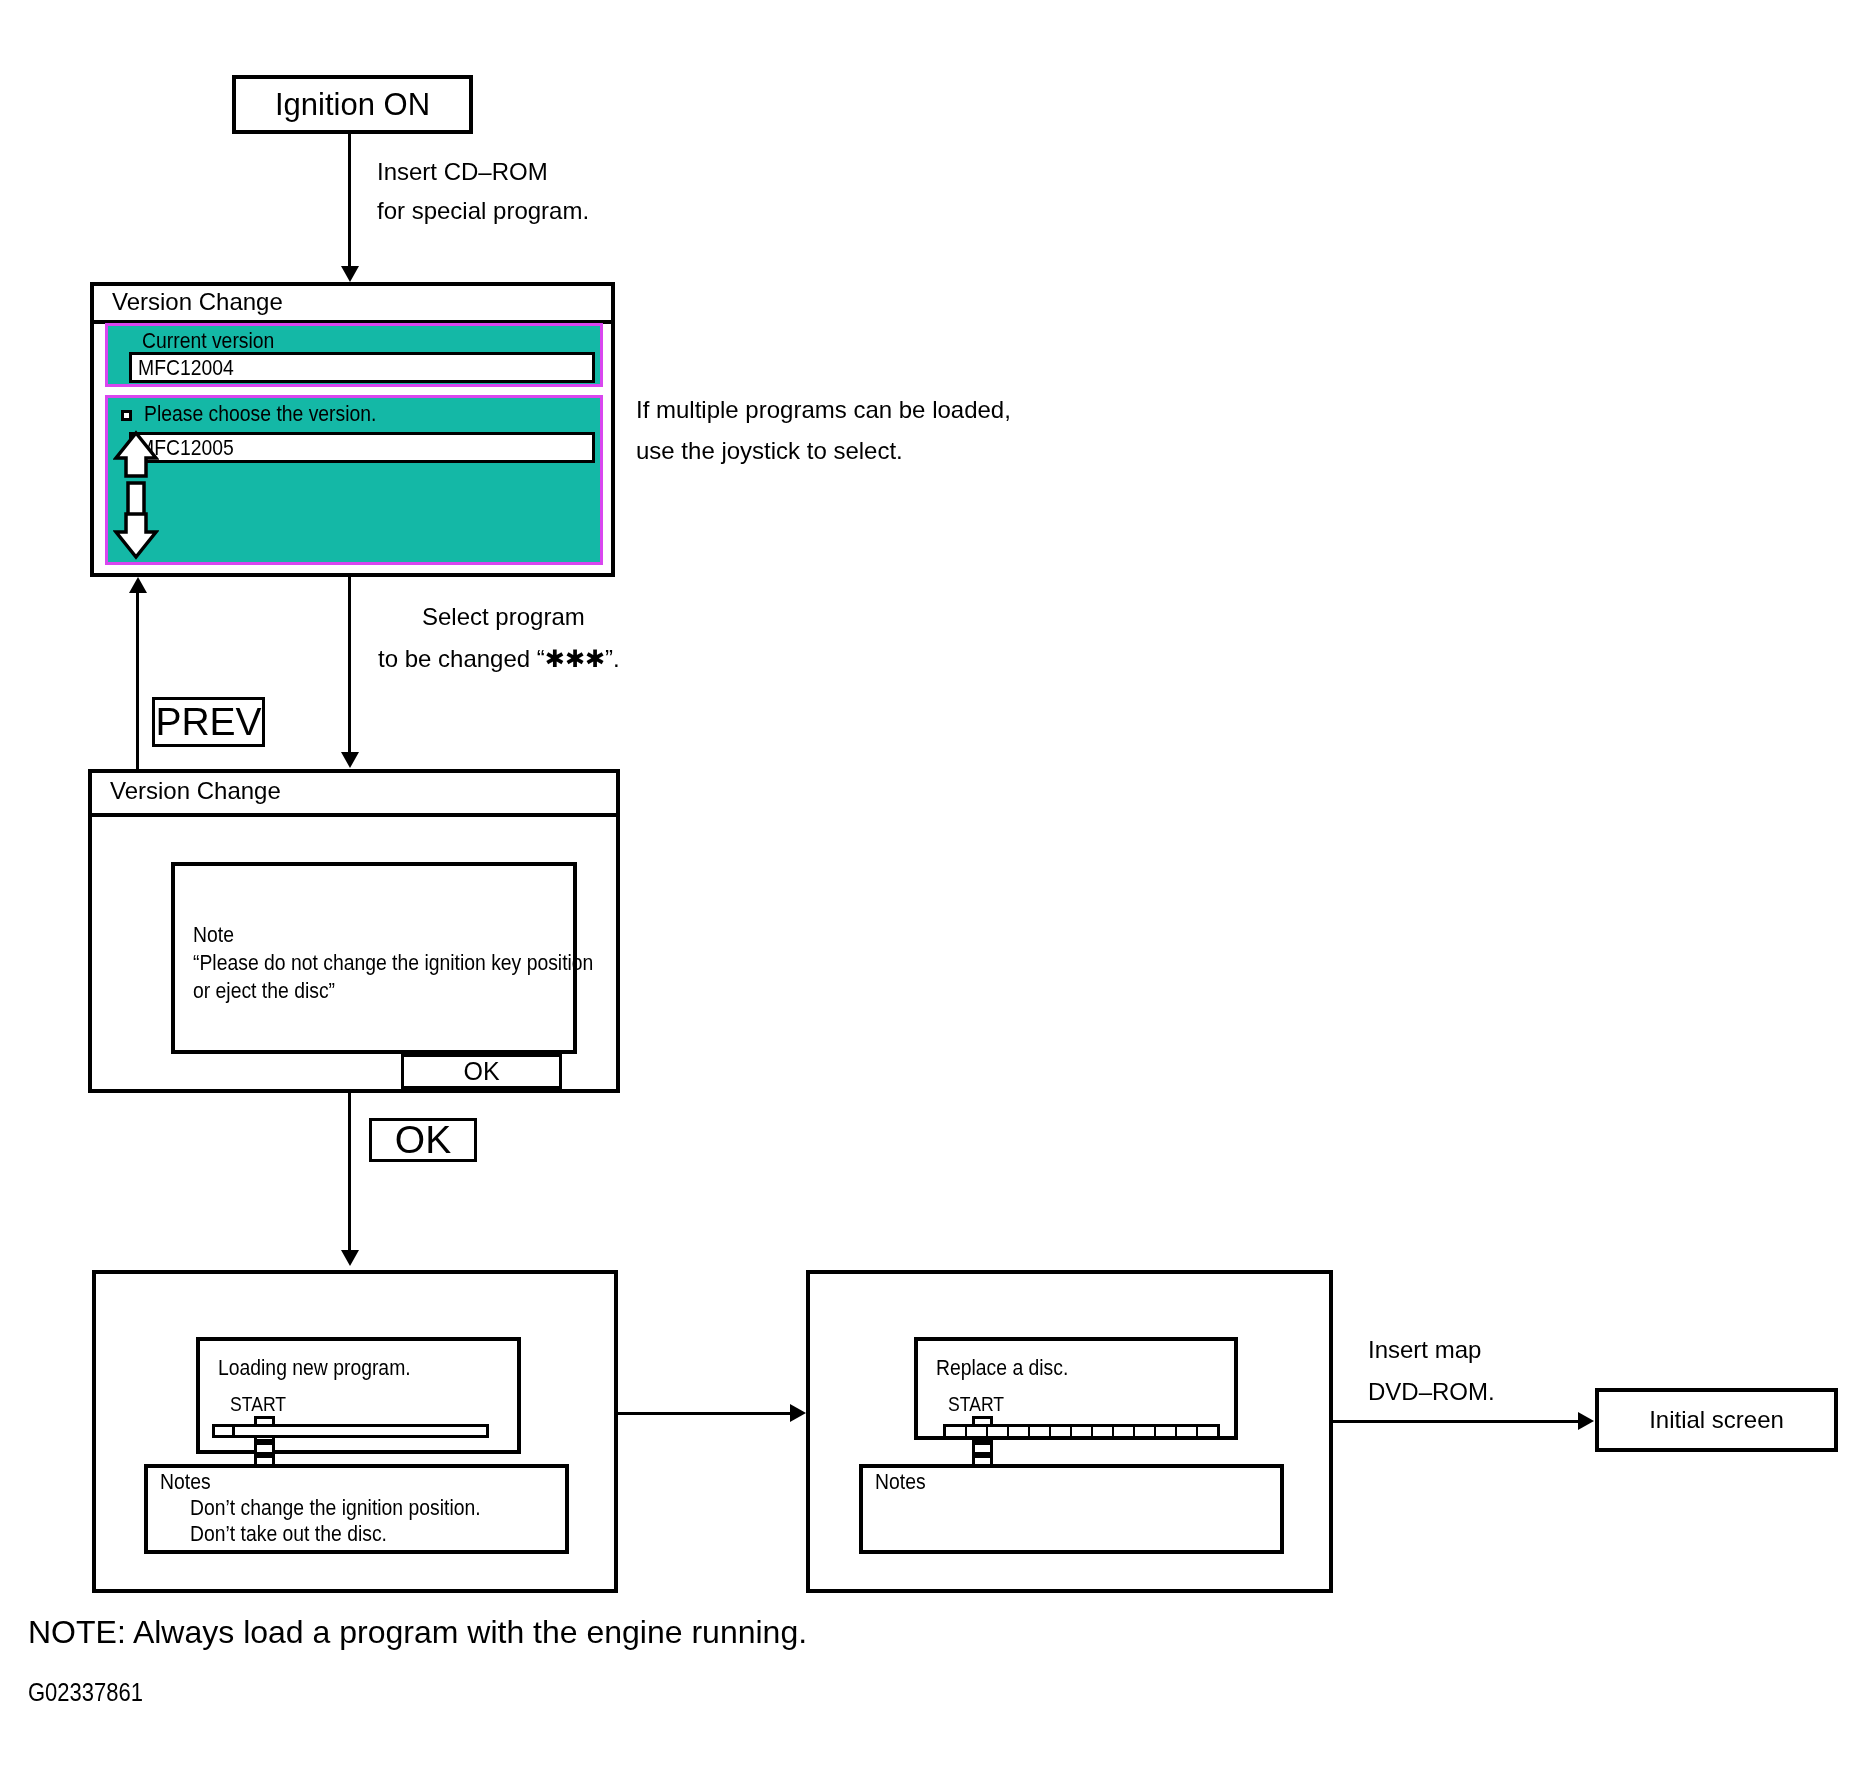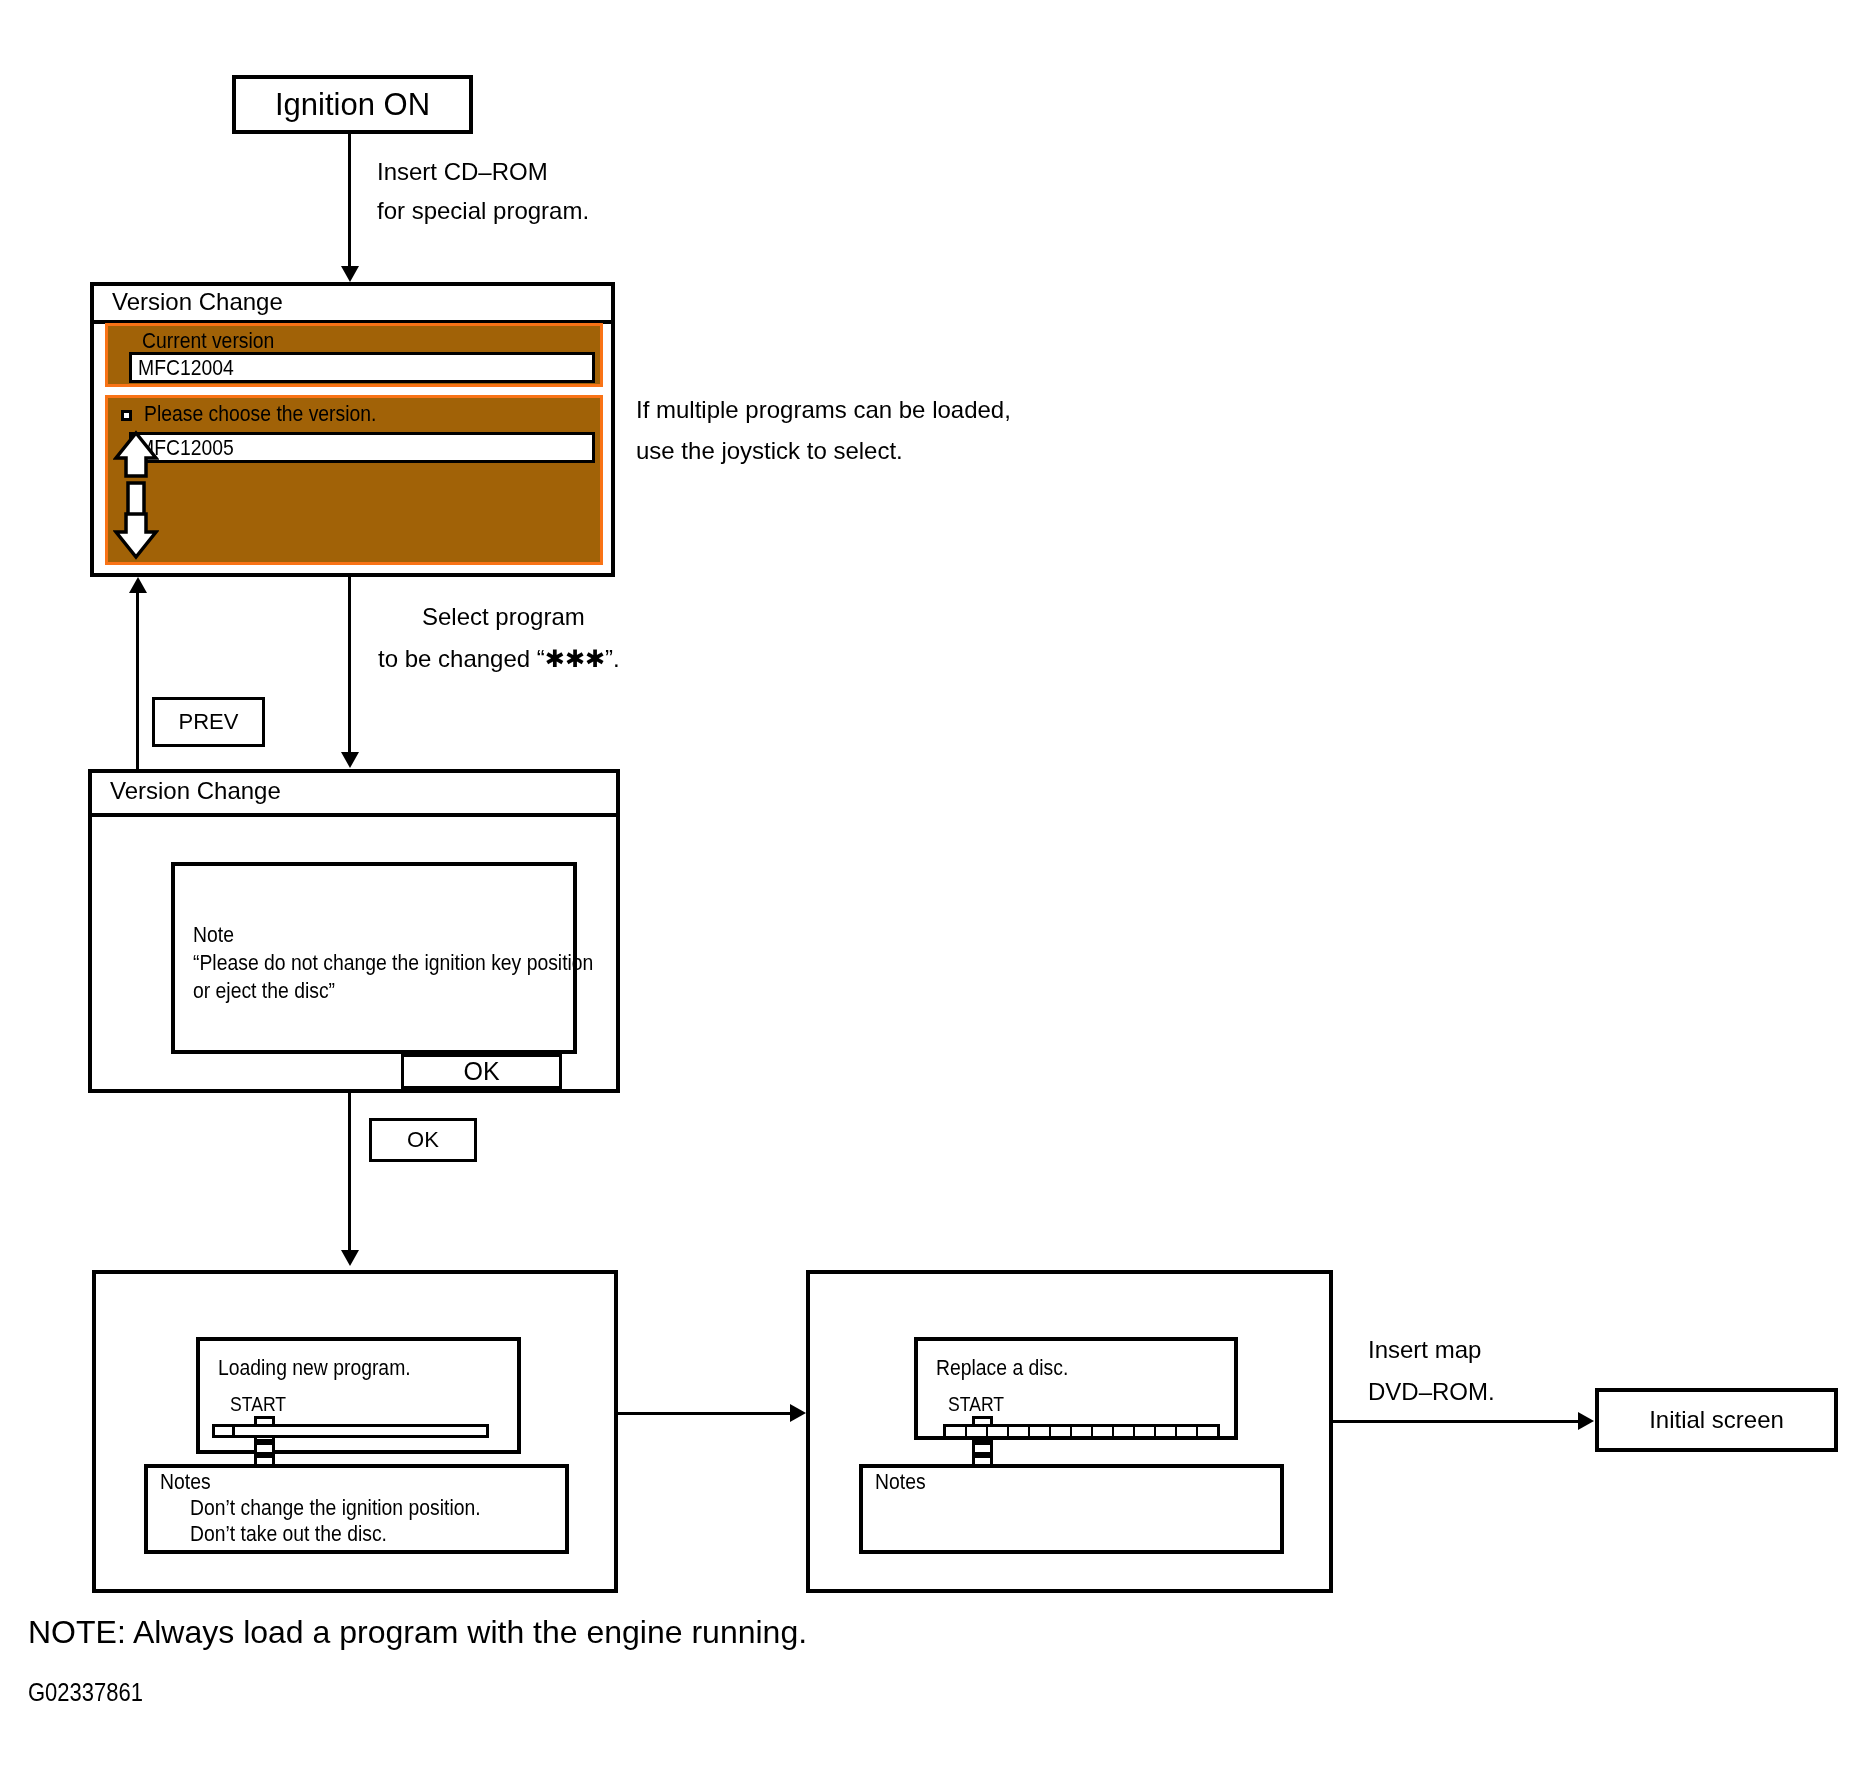--- a/index.html
+++ b/index.html
@@ -7,33 +7,33 @@
     position:relative;width:1868px;height:1777px;background:#ffffff;
     font-family:"Liberation Sans","DejaVu Sans",sans-serif;color:#000;
     overflow:hidden;
   }
   .abs{position:absolute;}
   .box{position:absolute;border:4px solid #000;background:#fff;box-sizing:border-box;}
   .b3{border-width:3px;}
   .center{display:flex;align-items:center;justify-content:center;}
   .t31{font-size:31px;}
   .t30{font-size:24px;}
-  .t29{font-size:22px;}
+  .t29{font-size:39px;}
   .t25{font-size:25px;}
   .t22{font-size:22px;}
   .t20{font-size:20px;}
   .cond{display:inline-block;transform:scaleX(.88);transform-origin:0 50%;white-space:nowrap;}
   .lbl{position:absolute;white-space:nowrap;}
   .vline{position:absolute;width:3px;background:#000;}
   .hline{position:absolute;height:3px;background:#000;}
   .ah-down{position:absolute;width:0;height:0;border-left:9px solid transparent;border-right:9px solid transparent;border-top:16px solid #000;}
   .ah-up{position:absolute;width:0;height:0;border-left:9px solid transparent;border-right:9px solid transparent;border-bottom:16px solid #000;}
   .ah-right{position:absolute;width:0;height:0;border-top:9px solid transparent;border-bottom:9px solid transparent;border-left:16px solid #000;}
   .sep{position:absolute;left:0;right:0;height:4px;background:#000;}
-  .panel{position:absolute;border:3px solid #f97316;background:#a16207;box-sizing:border-box;text-decoration:underline;}
+  .panel{position:absolute;border:3px solid #d946ef;background:#14b8a6;box-sizing:border-box;text-decoration:underline;}
   .field{position:absolute;border:3px solid #000;background:#fff;box-sizing:border-box;display:flex;align-items:center;}
   .bullet{position:absolute;width:11px;height:11px;border:3px solid #000;box-sizing:border-box;background:#fff;}
   .cellrow{position:absolute;display:flex;align-items:center;flex-direction:column;}
   .mcell{width:21px;height:13px;border:3px solid #000;box-sizing:border-box;background:#fff;margin-left:6px;}
   .pbar{position:absolute;border:3px solid #000;background:#fff;box-sizing:border-box;}
   .segbar{position:absolute;border:3px solid #000;background:#fff;box-sizing:border-box;display:flex;}
   .seg{flex:1;border-right:2px solid #000;}
   .seg:last-child{border-right:none;}
 </style>
 </head>

